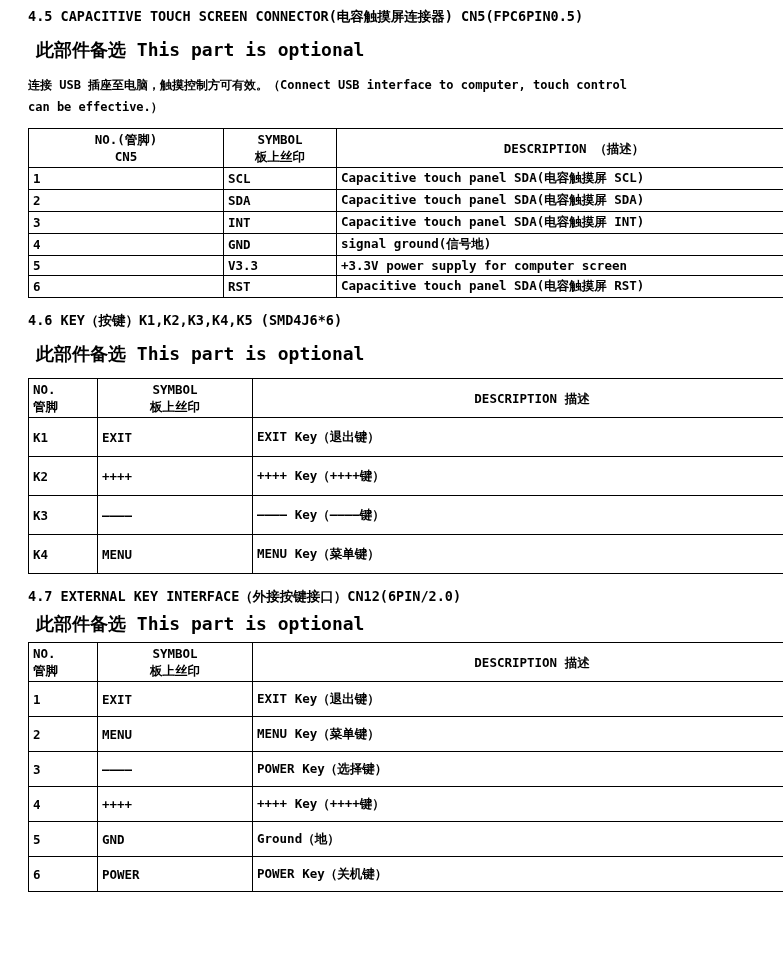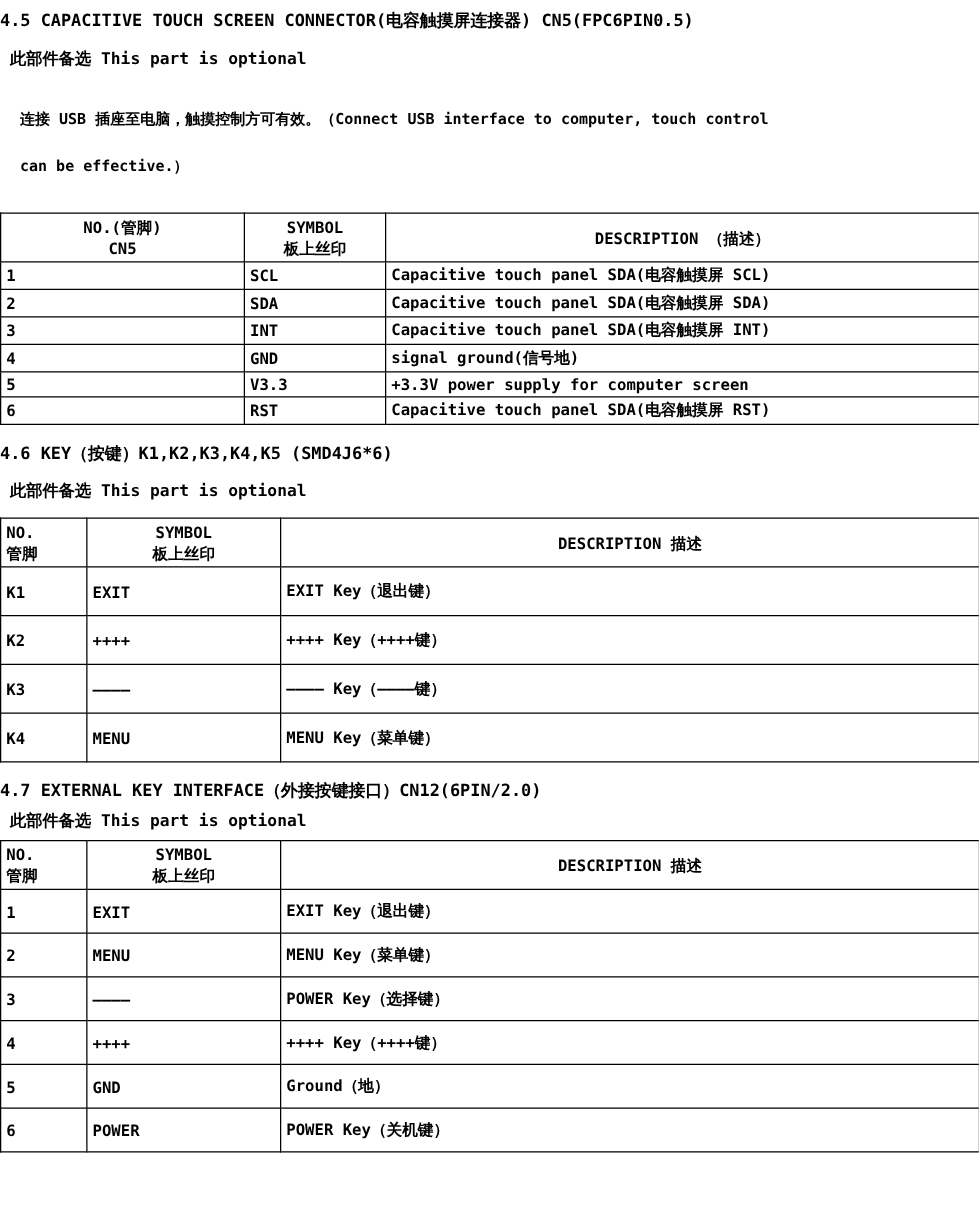--- a/index.html
+++ b/index.html
@@ -24,30 +24,30 @@
   .sec-title {
     font-family: "DejaVu Sans Mono", "Liberation Mono", monospace;
     font-size: 13.5px;
     font-weight: bold;
     letter-spacing: 0px;
     margin: 0;
     white-space: nowrap;
   }
   .sub-line {
     font-family: "DejaVu Sans Mono", "Liberation Mono", monospace;
-    font-size: 13px;
+    font-size: 18px;
     font-weight: bold;
     margin: 0;
     white-space: nowrap;
   }
   .para {
     font-family: "DejaVu Sans Mono", "Liberation Mono", monospace;
     font-size: 12px;
     font-weight: bold;
-    margin: 16px;
+    margin: 0;
     line-height: 22px;
   }
   table.pins {
     border-collapse: collapse;
     width: 100%;
     table-layout: fixed;
   }
   table.pins td, table.pins th {
     border: 1px solid #000000;
     font-family: "DejaVu Sans Mono", "Liberation Mono", monospace;
@@ -59,21 +59,21 @@
   table.pins th {
     text-align: center;
     font-size: 12.5px;
     line-height: 17px;
   }
   .c-no { text-align: left; padding-left: 4px; }
   .c-sym { text-align: left; }
   .c-desc { text-align: left; padding-left: 6px; }
 
   
-  .block { margin: 0; }
+  .block { margin: 0; padding-left: 28px; }
   .gap-6 { height: 6px; }
   .gap-10 { height: 10px; }
   .gap-12 { height: 12px; }
   .gap-14 { height: 14px; }
 
   .pad-l { padding-left: 8px; }
 </style>
 </head>
 <body>
 

